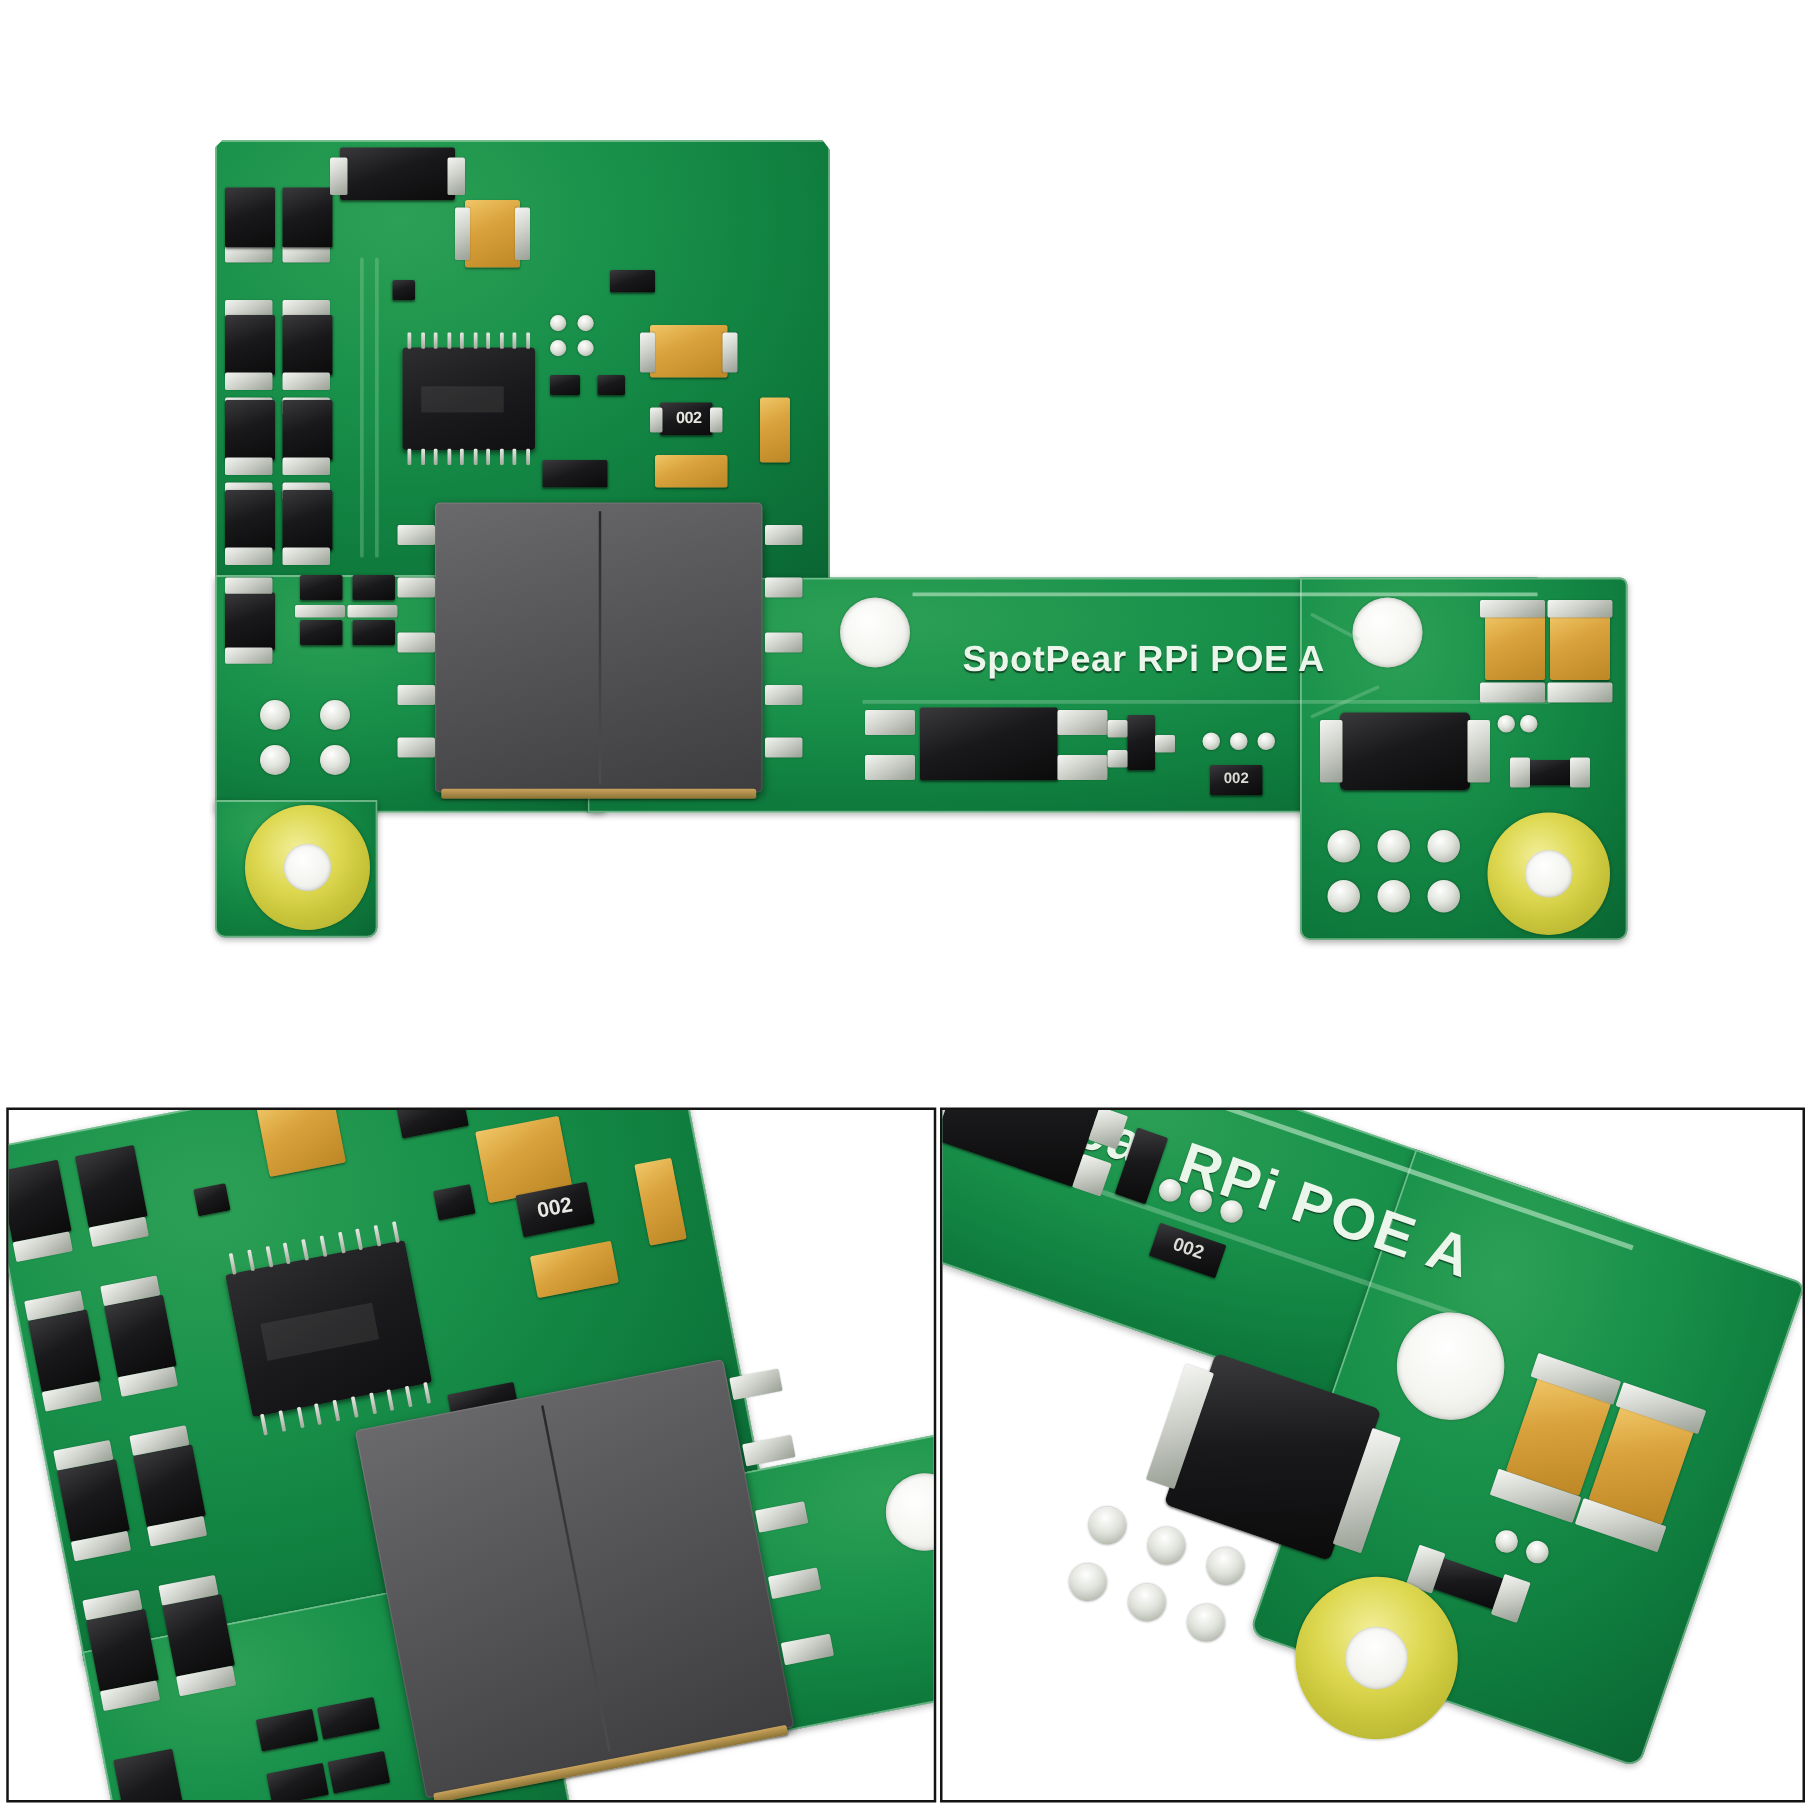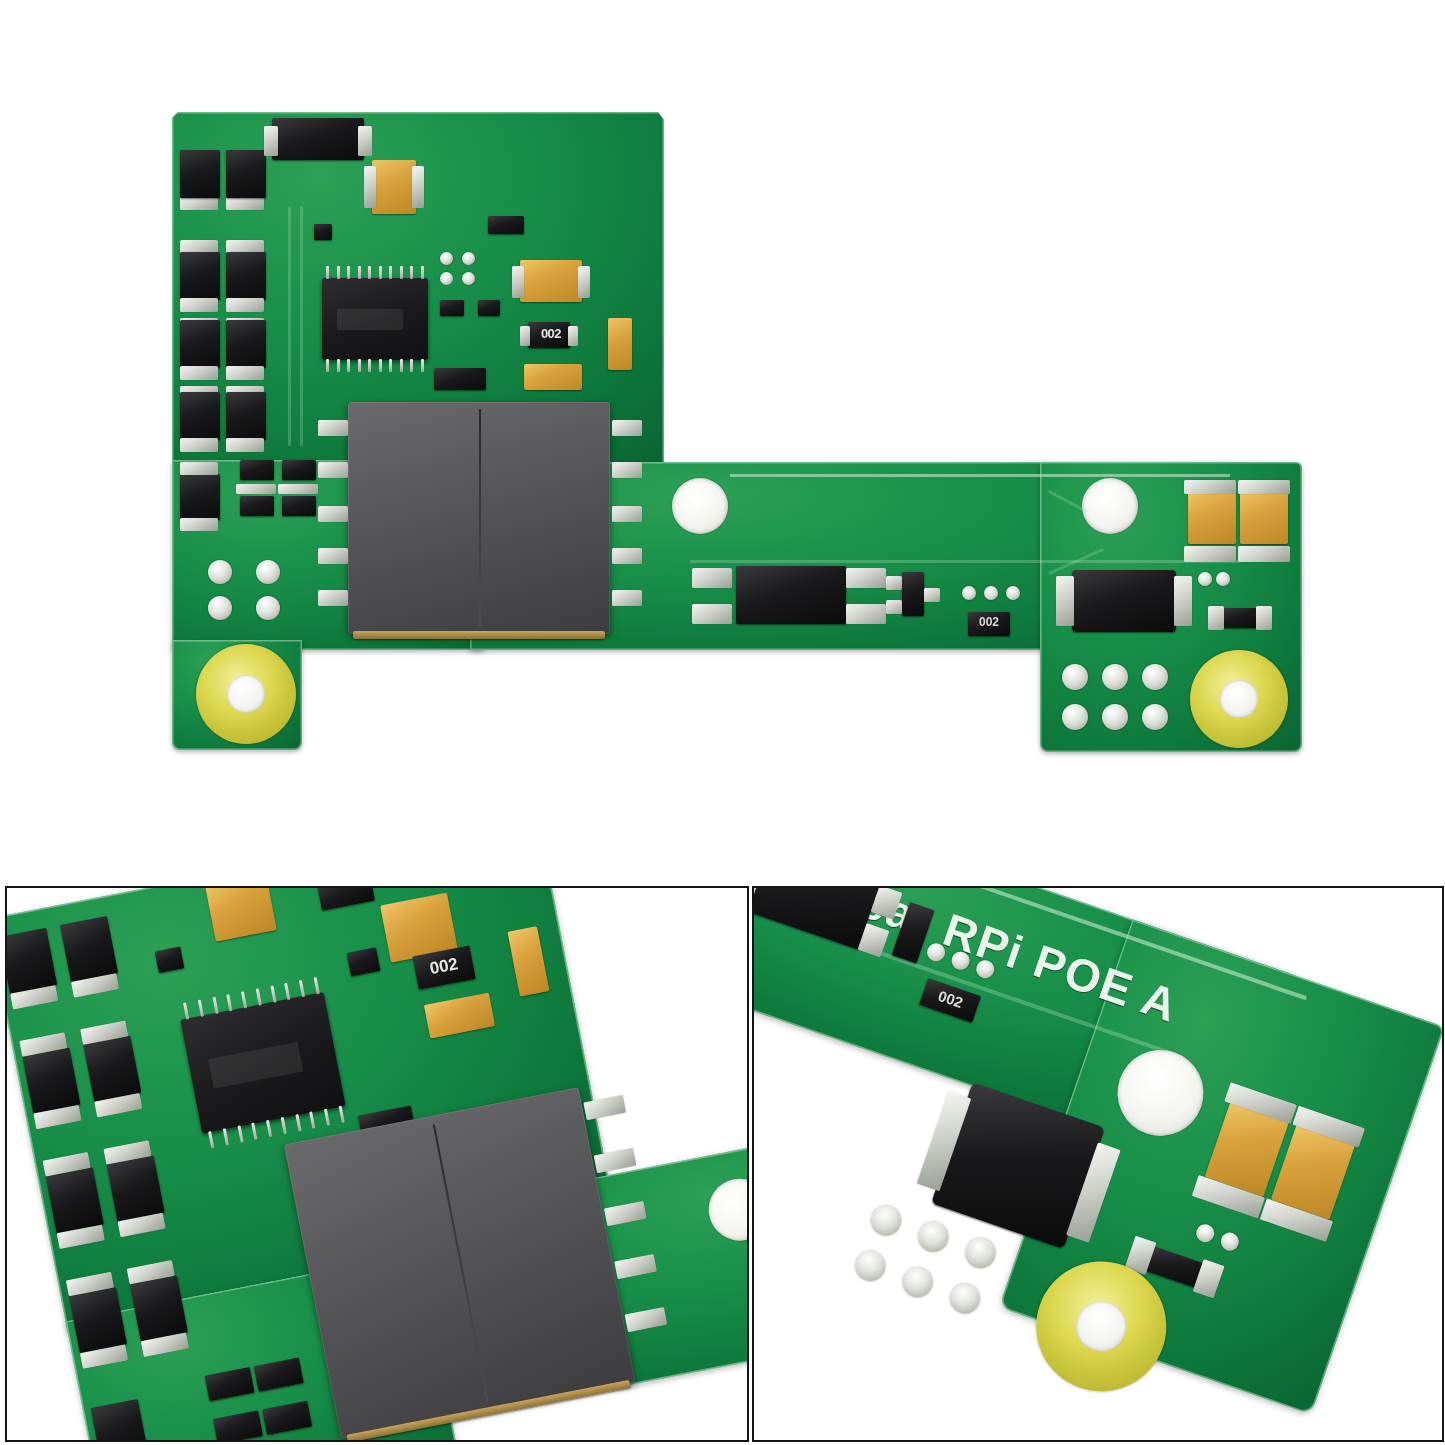--- a/index.html
+++ b/index.html
@@ -87,20 +87,21 @@
 
     <div class="pcb" style="left:172px;top:640px;width:130px;height:110px;border-radius:0 0 8px 8px;"></div>
 
     <div class="pcb" style="left:470px;top:462px;width:760px;height:188px;"></div>
 
     <div class="pcb" style="left:1040px;top:462px;width:262px;height:290px;border-radius:0 6px 8px 8px;"></div>
 
     <div class="silk-line" style="left:730px;top:474px;width:500px;height:3px;"></div>
     <div class="silk-line" style="left:690px;top:560px;width:550px;height:3px;opacity:.45;"></div>
 
+    <div class="silk-text" style="left:770px;top:512px;font-size:29px;">SpotPear  RPi POE A</div>
 
     <div class="vhole" style="left:672px;top:478px;width:56px;height:56px;"></div>
     <div class="vhole" style="left:1082px;top:478px;width:56px;height:56px;"></div>
 
     <div class="mhole" style="left:196px;top:644px;width:100px;height:100px;"></div>
     <div class="mhole" style="left:1190px;top:650px;width:98px;height:98px;"></div>
 
     <div class="pad" style="left:180px;top:196px;width:38px;height:14px;"></div>
     <div class="blk" style="left:180px;top:150px;width:40px;height:48px;"></div>
     <div class="pad" style="left:180px;top:240px;width:38px;height:14px;"></div>

